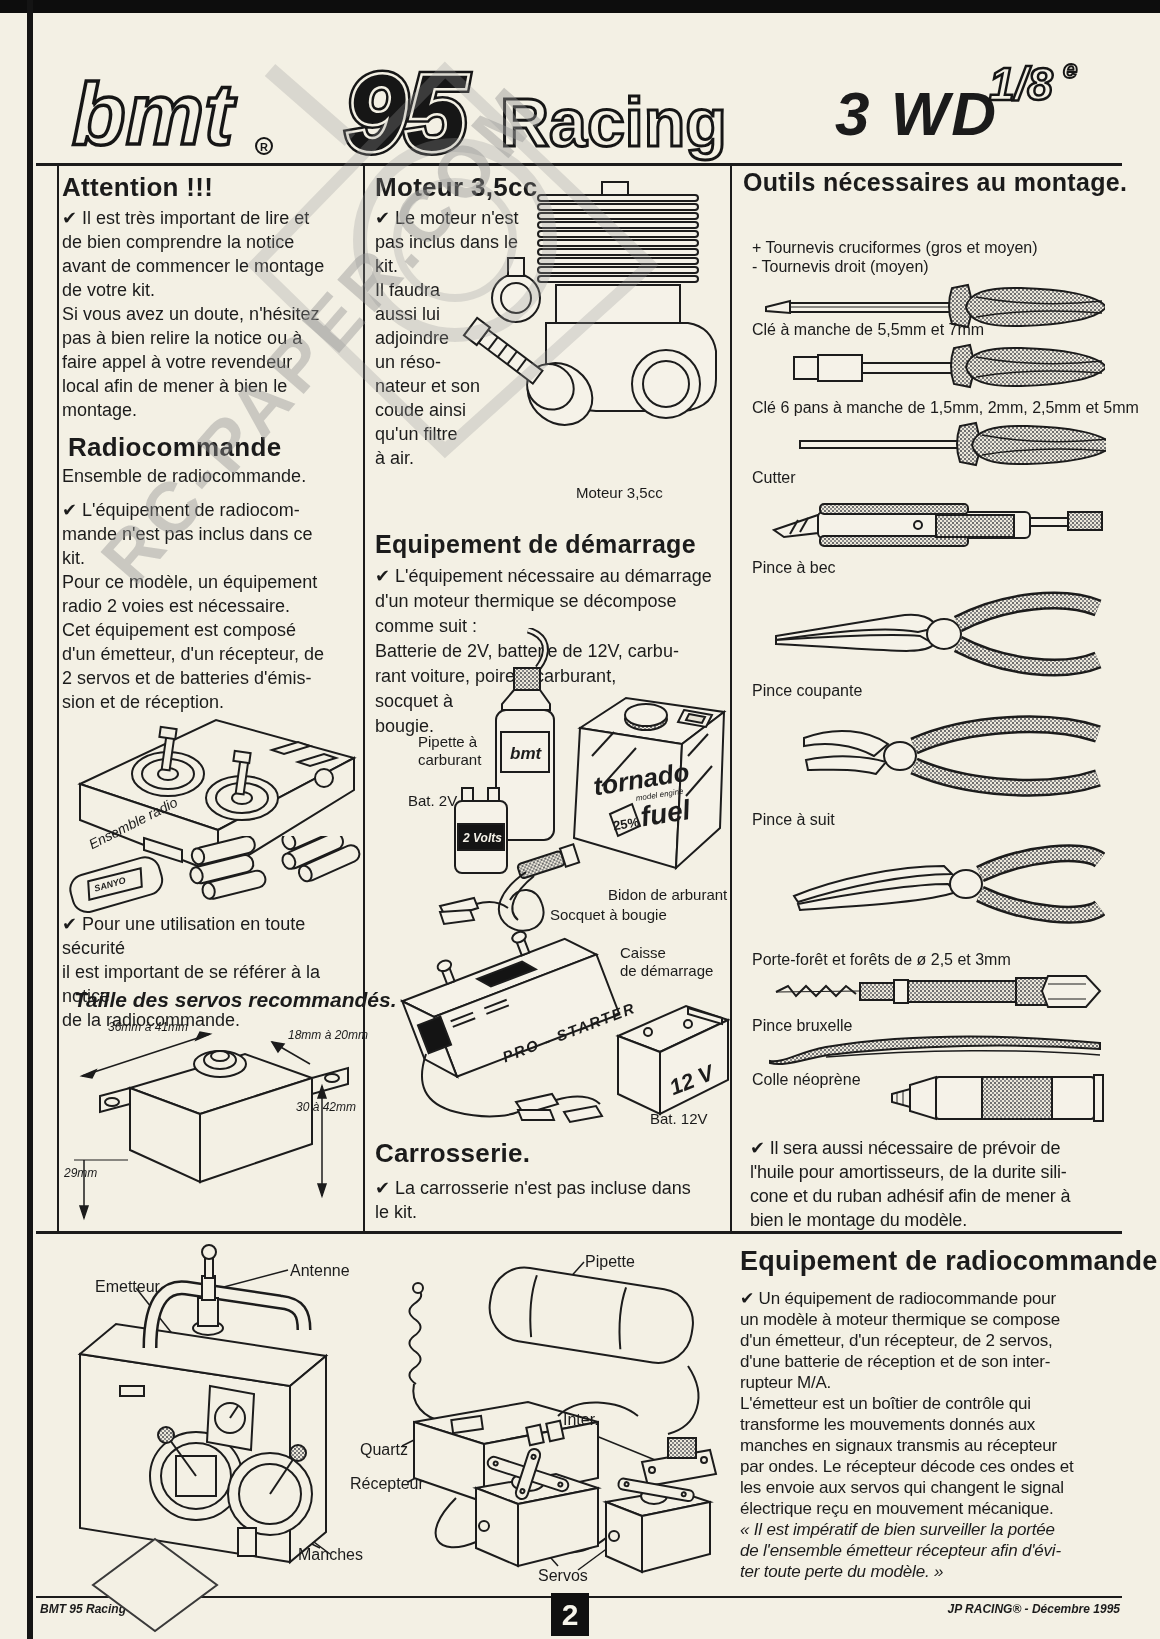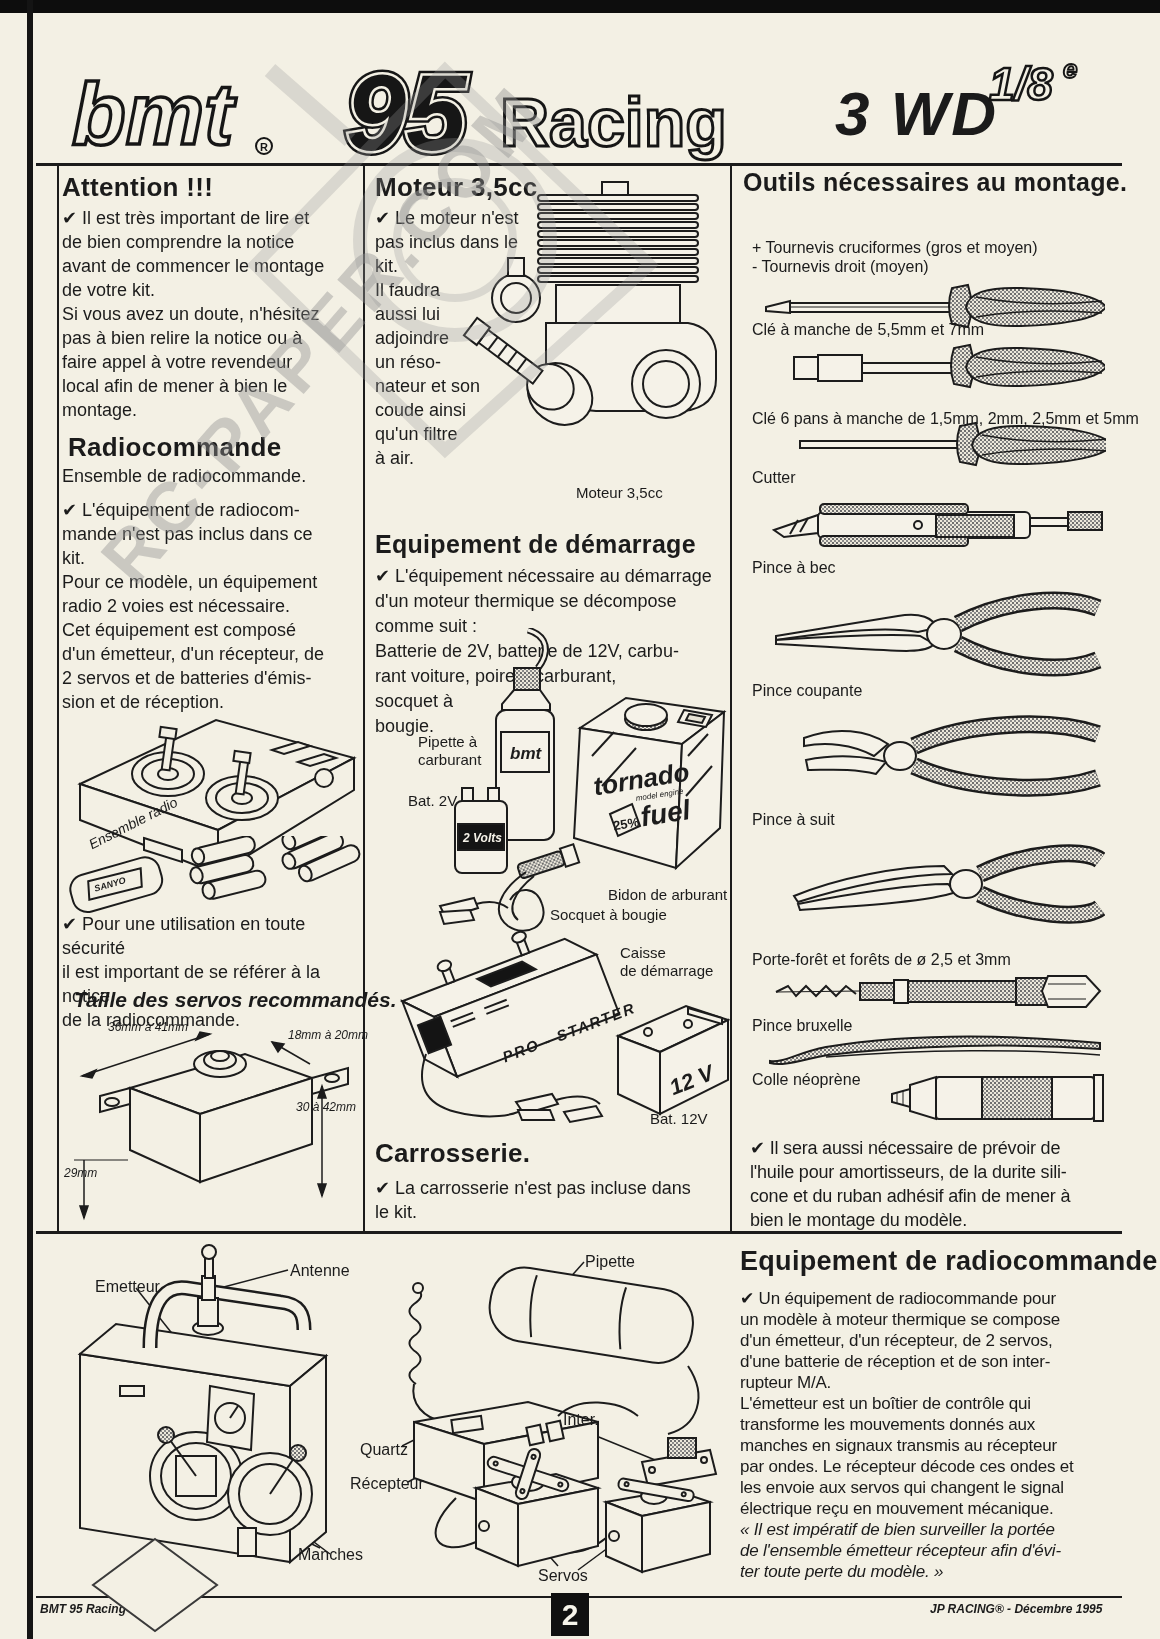--- a/index.html
+++ b/index.html
@@ -376,21 +376,21 @@
 <svg class="abs" style="left:790px;top:340px" width="315" height="56" viewBox="0 0 315 56">
   <g stroke="#1c1c1c" stroke-width="2" fill="#f5f2e8">
     <rect x="4" y="17" width="24" height="22"></rect>
     <rect x="28" y="15" width="44" height="26"></rect>
     <rect x="72" y="23" width="92" height="10"></rect>
   </g>
   <use href="#collar" x="164" y="4"></use>
   <use href="#handle" x="176" y="5"></use>
 </svg>
 
-<div class="abs lbl16" style="left:752px;top:409px">Clé 6 pans à manche de 1,5mm, 2mm, 2,5mm et 5mm</div>
+<div class="abs lbl16" style="left:752px;top:398px">Clé 6 pans à manche de 1,5mm, 2mm, 2,5mm et 5mm</div>
 <svg class="abs" style="left:796px;top:420px" width="310" height="50" viewBox="0 0 310 50">
   <g stroke="#1c1c1c" stroke-width="2" fill="#f5f2e8">
     <rect x="4" y="21" width="160" height="7"></rect>
   </g>
   <use href="#collar" x="164" y="2"></use>
   <use href="#handle" x="176" y="3"></use>
 </svg>
 
 <div class="abs lbl16" style="left:752px;top:468px">Cutter</div>
 <svg class="abs" style="left:768px;top:490px" width="337" height="66" viewBox="0 0 337 66">
@@ -603,13 +603,13 @@
 <div class="abs lbl16" style="left:290px;top:1261px">Antenne</div>
 <div class="abs lbl16" style="left:585px;top:1252px">Pipette</div>
 <div class="abs lbl16" style="left:360px;top:1440px">Quartz</div>
 <div class="abs lbl16" style="left:350px;top:1474px">Récepteur</div>
 <div class="abs lbl16" style="left:563px;top:1410px">Inter.</div>
 <div class="abs lbl16" style="left:298px;top:1545px">Manches</div>
 <div class="abs lbl16" style="left:538px;top:1566px">Servos</div>
 
 <div class="abs footer-sm" style="left:40px;top:1602px">BMT 95 Racing 4WD</div>
 <div class="pagebox">2</div>
-<div class="abs footer-sm" style="left:930px;top:1602px;width:190px;text-align:left">JP RACING® - Décembre 1995</div>
+<div class="abs footer-sm" style="left:930px;top:1602px;width:190px;text-align:right">JP RACING® - Décembre 1995</div>
 
 </body></html>

